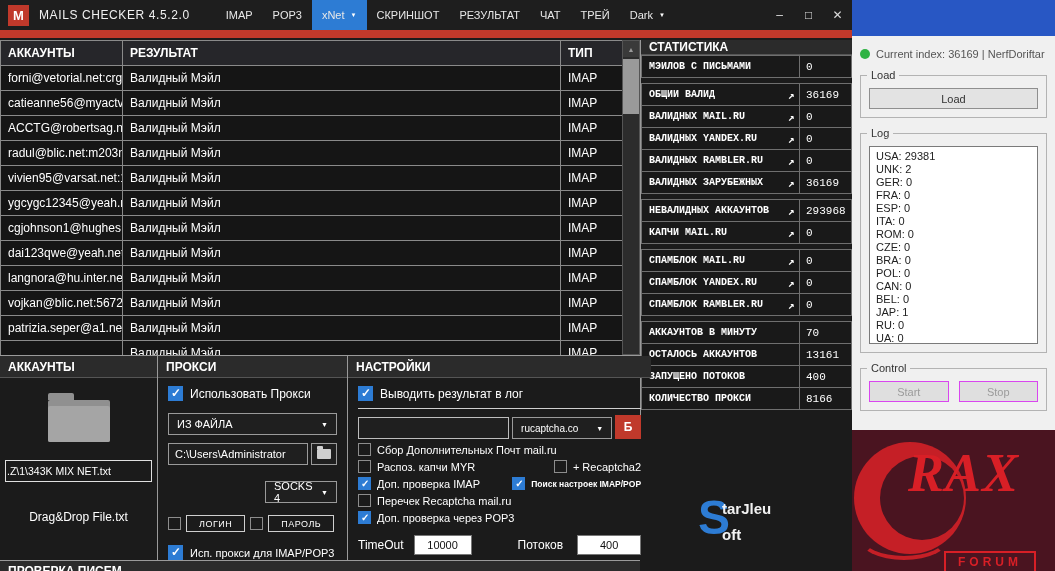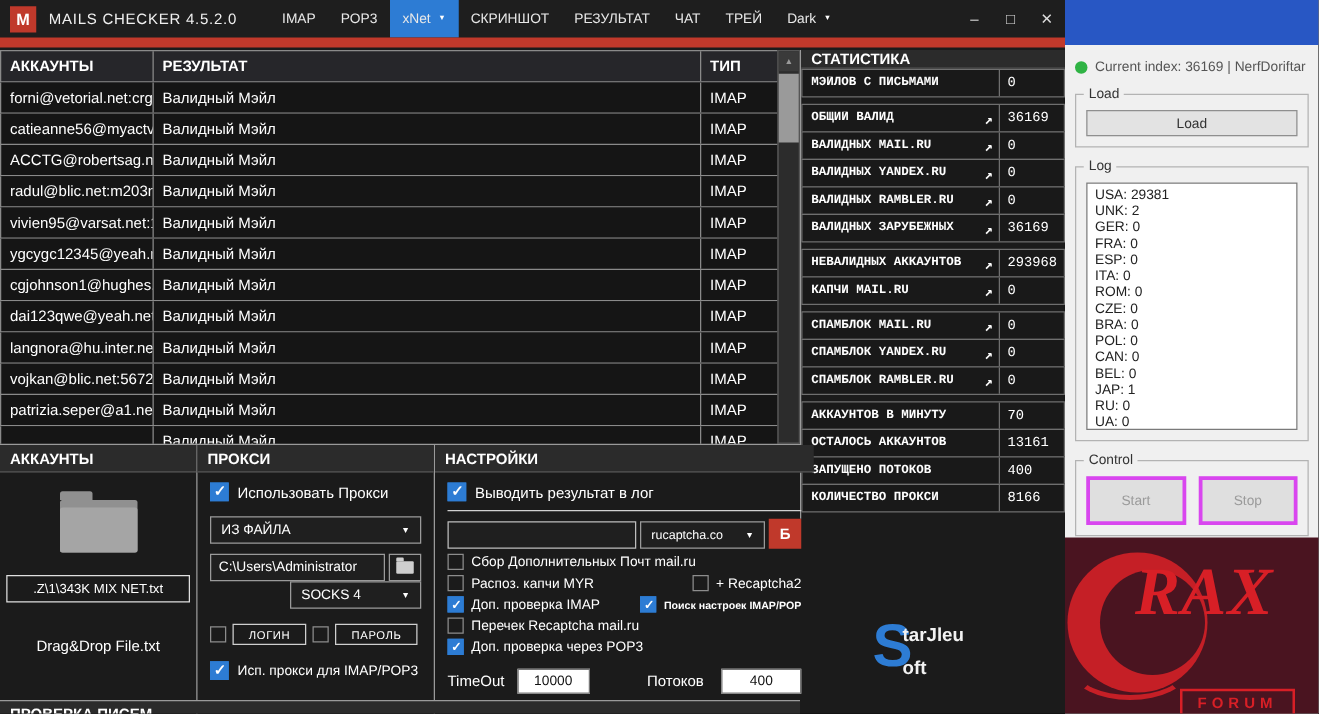--- a/index.html
+++ b/index.html
@@ -65,21 +65,21 @@
                   display:flex; align-items:center; padding-left:8px; border-bottom:1px solid #555; }
 
   
   .accounts-body { display:flex; flex-direction:column; align-items:center; padding:14px 5px 0; }
   .big-folder { width:62px; height:42px; background:#909090; border-radius:2px; position:relative; margin-top:8px; }
   .big-folder::before { content:""; position:absolute; top:-7px; left:0; width:26px; height:7px;
                         background:#909090; border-radius:2px 2px 0 0; }
   .big-folder::after { content:""; position:absolute; left:0; top:6px; width:100%; height:36px;
                        background:#a5a5a5; border-radius:2px; }
   .file-box { margin-top:18px; width:100%; border:1px solid #e0e0e0; padding:4px 1px; font-size:10.5px;
-              text-align:center; white-space:nowrap; overflow:hidden; color:#fff; }
+              white-space:nowrap; overflow:hidden; color:#fff; }
   .drop-hint { margin-top:28px; font-size:12px; color:#fff; }
 
   
   .proxy-body { padding:8px 10px 0; display:flex; flex-direction:column; }
   .cbrow { display:flex; align-items:center; gap:7px; font-size:12px; white-space:nowrap; }
   .sm-label { font-size:11px; }
   .cb { width:15px; height:15px; border:1px solid #8d8d8d; background:#1b1b1b; flex:none; position:relative; }
   .cb.checked { background:#2d7cd4; border-color:#2d7cd4; }
   .cb.checked::after { content:"✓"; color:#fff; position:absolute; left:2px; top:-1px; font-size:12px; font-weight:bold; }
   .cb.small { width:13px; height:13px; }
@@ -90,21 +90,21 @@
   .src-select { margin-top:12px; }
   .path-row { margin-top:8px; display:flex; gap:3px; }
   .text-input { height:22px; background:#1f1f1f; border:1px solid #9a9a9a; color:#fff; font-size:11px;
                 display:flex; align-items:center; padding:0 6px; white-space:nowrap; overflow:hidden; }
   .path-input { flex:1; }
   .folder-btn { width:26px; height:22px; border:1px solid #9a9a9a; background:#1f1f1f; flex:none;
                 display:flex; align-items:center; justify-content:center; }
   .mini-folder { width:14px; height:10px; background:#cfcfcf; border-radius:1px; position:relative; display:block; }
   .mini-folder::before { content:""; position:absolute; top:-3px; left:0; width:6px; height:3px;
                          background:#cfcfcf; border-radius:1px 1px 0 0; }
-  .type-select { margin-top:0; width:105px; align-self:flex-end; }
+  .type-select { margin-top:16px; width:72px; align-self:flex-end; }
   .lp-row { margin-top:12px; display:flex; align-items:center; gap:5px; }
   .small-btn { height:17px; border:1px solid #cfcfcf; background:transparent; color:#fff; font-size:9px;
                padding:0 12px; display:flex; align-items:center; letter-spacing:0.5px; white-space:nowrap; }
   .last-cbrow { margin-top:13px; }
 
   
   .settings-body { padding:8px 10px 0; display:flex; flex-direction:column; }
   .sep { border-top:1px solid #cfcfcf; margin-top:7px; }
   .captcha-row { display:flex; margin-top:6px; gap:3px; align-items:flex-end; }
   .captcha-input { flex:1; border-color:#bdbdbd; }
@@ -136,21 +136,21 @@
   .side-body { padding:0 8px; font-size:11px; }
   .current-index { display:flex; align-items:center; gap:6px; margin-top:12px; color:#555; font-size:11px; white-space:nowrap; }
   .green-dot { width:10px; height:10px; border-radius:50%; background:#2fb344; flex:none; }
   .group { border:1px solid #b3b3b3; position:relative; margin-top:15px; padding:12px 8px 8px; }
   .group-label { position:absolute; top:-7px; left:6px; background:#f0f0f0; padding:0 4px; font-size:11px; color:#333; }
   .load-btn { height:21px; background:#e3e3e3; border:1px solid #8f8f8f; display:flex; align-items:center;
               justify-content:center; font-size:11px; color:#333; }
   .log-list { background:#fff; border:1px solid #7a7a7a; height:198px; padding:3px 6px; overflow:hidden; color:#222; }
   .log-line { font-size:11px; line-height:13px; white-space:pre; }
   .ctrl-btns { display:flex; gap:10px; }
-  .ctrl-btn { flex:1; height:39px; background:#dfdfdf; border:3px solid #d946ef; color:#9b9b9b;
+  .ctrl-btn { flex:1; height:21px; background:#dfdfdf; border:1px solid #d946ef; color:#9b9b9b;
               display:flex; align-items:center; justify-content:center; font-size:11px; }
 
   
   .crax { position:absolute; left:0; top:430px; width:100%; height:141px; background:#4a1420; overflow:hidden; }
   .crax-circle { position:absolute; left:2px; top:12px; width:112px; height:112px; border-radius:50%; background:#c51f26; }
   .crax-circle::after { content:""; position:absolute; left:26px; top:14px; width:84px; height:84px;
                         border-radius:50%; background:#4a1420; }
   .crax-arc { position:absolute; left:6px; top:84px; width:92px; height:46px; border:4px solid transparent;
               border-bottom-color:#c51f26; border-radius:50%; }
   .crax-letters { position:absolute; left:56px; top:12px; font-size:54px; font-weight:bold; font-style:italic;

